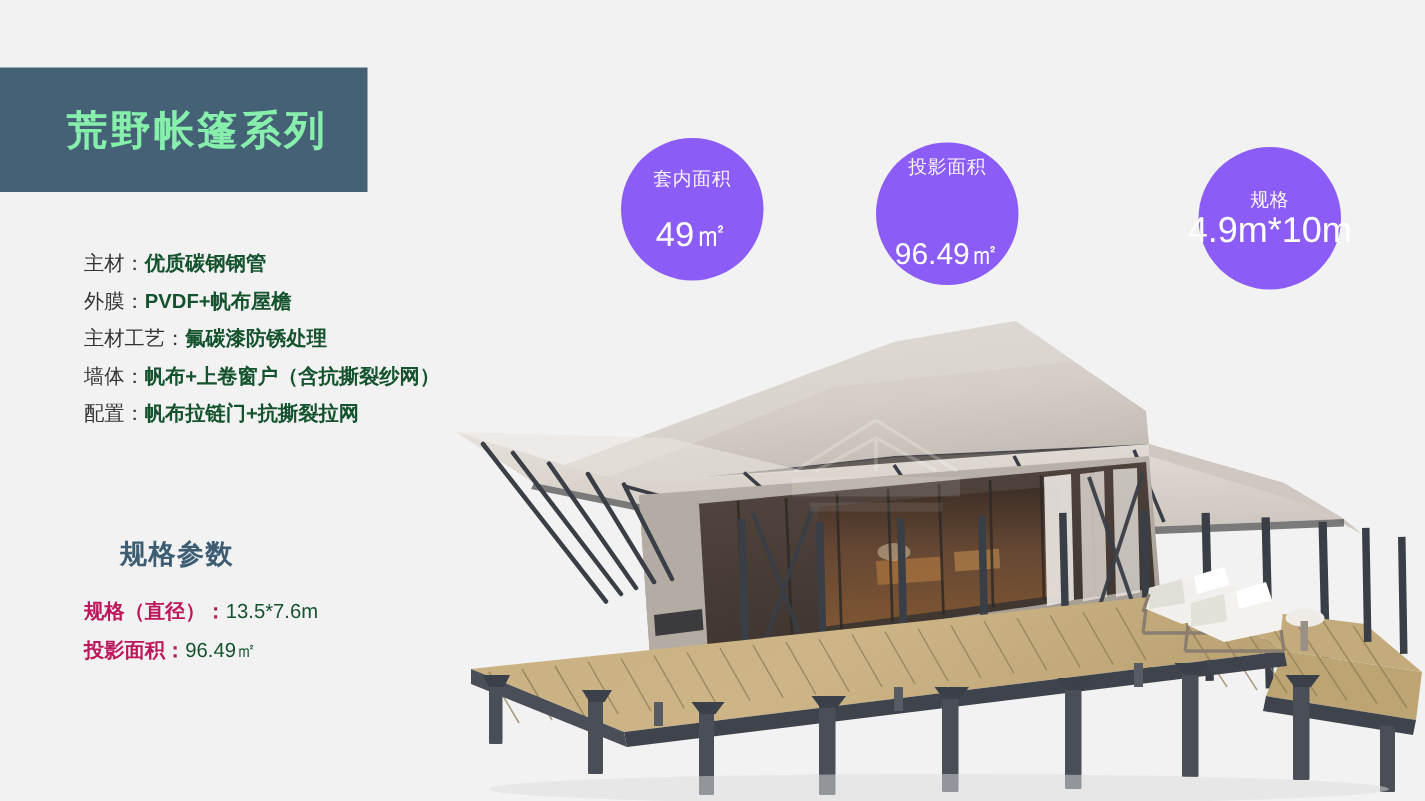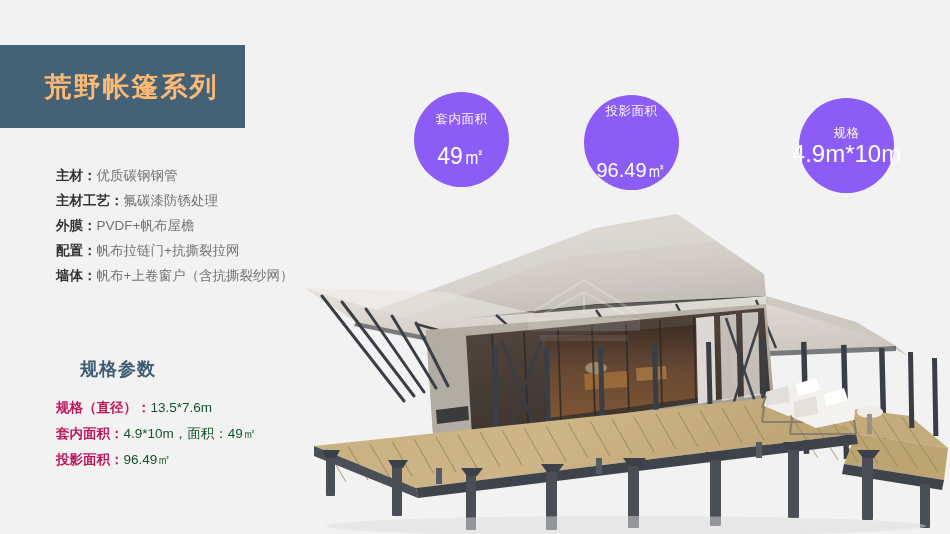--- a/index.html
+++ b/index.html
@@ -30,21 +30,21 @@
     width: 245px;
     height: 83px;
     background: #456176;
     display: flex;
     align-items: center;
     justify-content: center;
     box-sizing: border-box;
     padding-left: 18px;
   }
   .title-banner .title-text {
-    color: #fdba74;
+    color: #86efac;
     font-size: 27px;
     font-weight: bold;
     letter-spacing: 2px;
     white-space: nowrap;
   }
 
   
   .info-col {
     position: absolute;
     left: 56px;
@@ -69,25 +69,25 @@
     list-style: none;
   }
   .param-row {
     font-size: 13.5px;
     line-height: 25px;
     white-space: nowrap;
     color: #8a8a8a;
   }
   .param-label {
     color: #333333;
+    font-weight: normal;
+  }
+  .param-value {
+    color: #14532d;
     font-weight: bold;
-  }
-  .param-value {
-    color: #737373;
-    font-weight: normal;
   }
   .spec-block {
     position: absolute;
     left: 56px;
     top: 357px;
     width: 320px;
   }
   .spec-row {
     font-size: 13.5px;
     line-height: 26px;
@@ -158,41 +158,38 @@
   <div class="title-banner">
     <span class="title-text">荒野帐篷系列</span>
   </div>
 
   <div class="info-col">
     <ul class="param-list">
       <li class="param-row">
         <span class="param-label">主材：</span><span class="param-value">优质碳钢钢管</span>
       </li>
       <li class="param-row">
+        <span class="param-label">外膜：</span><span class="param-value">PVDF+帆布屋檐</span>
+      </li>
+      <li class="param-row">
         <span class="param-label">主材工艺：</span><span class="param-value">氟碳漆防锈处理</span>
       </li>
       <li class="param-row">
-        <span class="param-label">外膜：</span><span class="param-value">PVDF+帆布屋檐</span>
+        <span class="param-label">墙体：</span><span class="param-value">帆布+上卷窗户（含抗撕裂纱网）</span>
       </li>
       <li class="param-row">
         <span class="param-label">配置：</span><span class="param-value">帆布拉链门+抗撕裂拉网</span>
       </li>
-      <li class="param-row">
-        <span class="param-label">墙体：</span><span class="param-value">帆布+上卷窗户（含抗撕裂纱网）</span>
-      </li>
     </ul>
   </div>
 
   <div class="spec-block">
     <div class="section-heading spec-heading">规格参数</div>
     <div class="spec-row">
       <span class="spec-label">规格（直径）：</span><span class="spec-value">13.5*7.6m</span>
-    </div>
-    <div class="spec-row">
-      <span class="spec-label">套内面积：</span><span class="spec-value">4.9*10m，面积：49㎡</span>
     </div>
     <div class="spec-row">
       <span class="spec-label">投影面积：</span><span class="spec-value">96.49㎡</span>
     </div>
   </div>
 
   <div class="stat-circle" id="circle-1">
     <span class="stat-label">套内面积</span>
     <span class="stat-value big">49㎡</span>
   </div>

